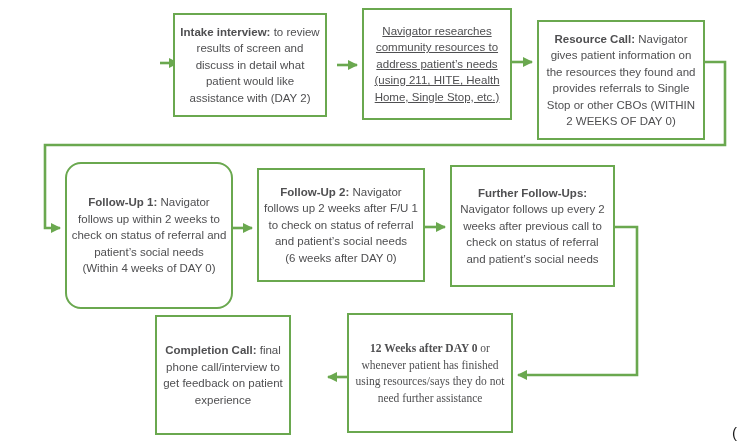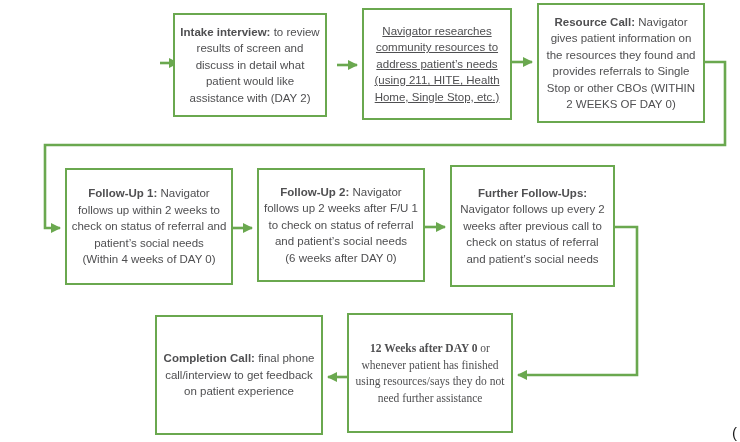--- a/index.html
+++ b/index.html
@@ -31,25 +31,25 @@
     box-sizing:border-box;
     padding:2px 4px;
   }
   .box p{margin:0;}
   .bt{font-weight:bold;}
   .bb{white-space:pre-line;}
   
   .pos-b1{left:10px;  top:18px;  width:150px;height:90px;}
   .pos-b2{left:173px; top:13px;  width:154px;height:104px;}
   .pos-b3{left:362px; top:8px;   width:150px;height:112px;text-decoration:underline;}
-  .pos-b4{left:537px; top:3px;   width:168px;height:120px;}
-  .pos-b5{left:65px;  top:168px; width:168px;height:117px;}
+  .pos-b4{left:537px; top:20px;   width:168px;height:120px;}
+  .pos-b5{left:65px;  top:162px; width:168px;height:147px;border-radius:16px;}
   .pos-b6{left:257px; top:168px; width:168px;height:114px;}
   .pos-b7{left:450px; top:165px; width:165px;height:122px;}
-  .pos-b8{left:155px; top:315px; width:168px;height:120px;}
+  .pos-b8{left:155px; top:315px; width:136px;height:120px;}
   .pos-b9{left:347px; top:313px; width:166px;height:120px;font-family:Liberation Serif, serif;}
   .caption{
     position:absolute;right:3px;bottom:2px;
     color:var(--caption);font-size:15px;line-height:15px;
   }
 </style>
 </head>
 <body>
 
 <div id="canvas">

